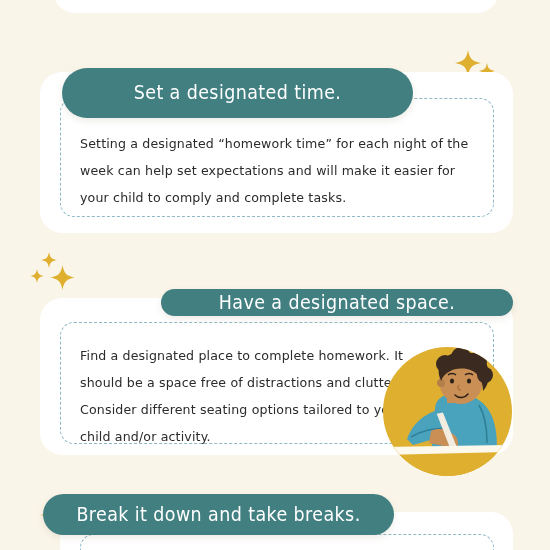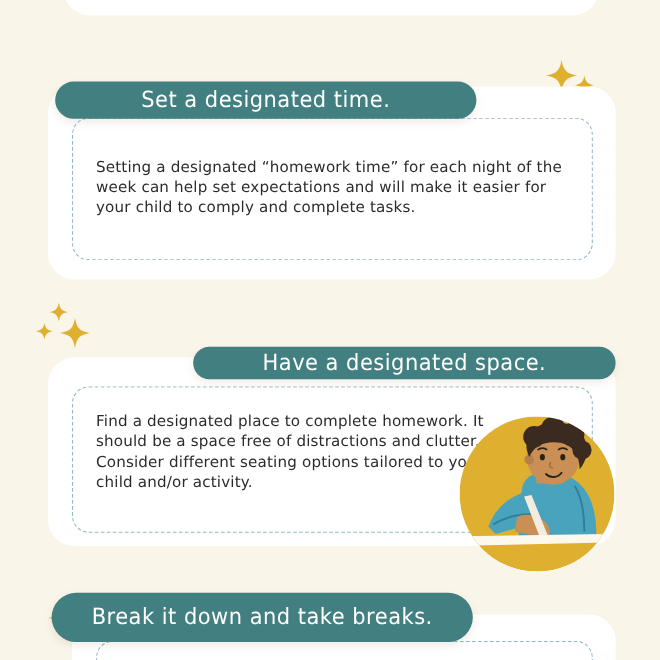--- a/index.html
+++ b/index.html
@@ -58,21 +58,21 @@
     white-space: nowrap;
     transform: scaleY(1.06);
   }
 
   
   .body-text {
     position: absolute;
     color: #2b2b2b;
     font-family: "DejaVu Sans", sans-serif;
     font-size: 12.6px;
-    line-height: 17px;
+    line-height: 27px;
     letter-spacing: 0.15px;
   }
   .body-text p { margin: 0; }
 
   
   #top-partial-card {
     left: 53px;
     top: -42px;
     width: 446px;
     height: 55px;
@@ -86,24 +86,24 @@
     width: 473px;
     height: 161px;
   }
   #card-1-dash {
     left: 60px;
     top: 98px;
     width: 434px;
     height: 119px;
   }
   #pill-1 {
-    left: 46px;
+    left: 62px;
     top: 68px;
     width: 351px;
-    height: 31px;
+    height: 50px;
   }
   #text-1 {
     left: 80px;
     top: 130px;
     width: 390px;
   }
 
   
   #card-2 {
     left: 40px;

